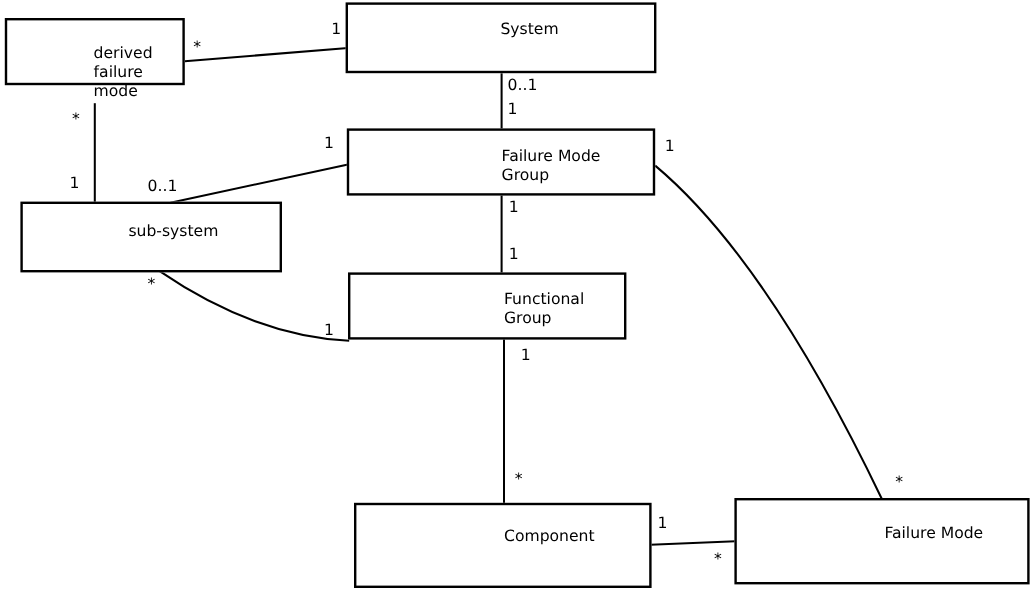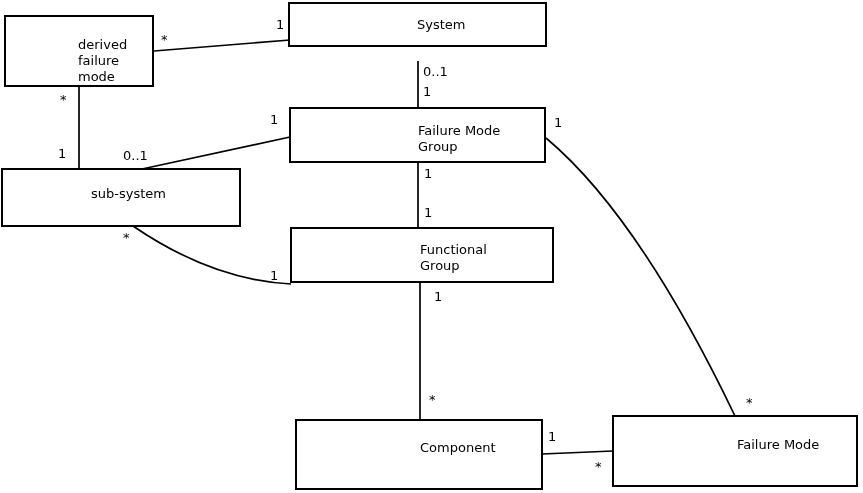--- a/index.html
+++ b/index.html
@@ -48,40 +48,40 @@
     <path d="M79,86 L79,169"></path>
     <path d="M142,169 L290,137"></path>
     <path d="M418,61 L418,108"></path>
     <path d="M418,162 L418,228"></path>
     <path d="M420,282 L420,420"></path>
     <path d="M133,226 Q212,280 291,284"></path>
     <path d="M546,138 Q639,216 735,416"></path>
     <path d="M542,454 L613,451"></path>
   </svg>
 
-  <div class="entity" style="left:4px; top:15px; width:150px; height:72px;">
+  <div class="entity" style="left:4px; top:15px; width:150px; height:56px;">
     <div class="entity-label" style="left:72px; top:20px;">derived
 failure
 mode</div>
   </div>
 
-  <div class="entity" style="left:288px; top:2px; width:259px; height:45px;">
+  <div class="entity" style="left:288px; top:2px; width:259px; height:59px;">
     <div class="entity-label" style="left:127px; top:13px;">System</div>
   </div>
 
   <div class="entity" style="left:289px; top:107px; width:257px; height:56px;">
     <div class="entity-label" style="left:127px; top:14px;">Failure Mode
 Group</div>
   </div>
 
-  <div class="entity" style="left:1px; top:168px; width:240px; height:59px;padding-left:13px;">
+  <div class="entity" style="left:17px; top:168px; width:218px; height:59px;padding-left:13px;">
     <div class="entity-label" style="left:88px; top:16px;">sub-system</div>
   </div>
 
-  <div class="entity" style="left:290px; top:227px; width:264px; height:56px;">
+  <div class="entity" style="left:290px; top:227px; width:232px; height:56px;">
     <div class="entity-label" style="left:128px; top:13px;">Functional
 Group</div>
   </div>
 
   <div class="entity" style="left:295px; top:419px; width:248px; height:71px;text-align:right;">
     <div class="entity-label" style="left:123px; top:19px;">Component</div>
   </div>
 
   <div class="entity" style="left:612px; top:415px; width:246px; height:72px;">
     <div class="entity-label" style="left:123px; top:20px;">Failure Mode</div>

